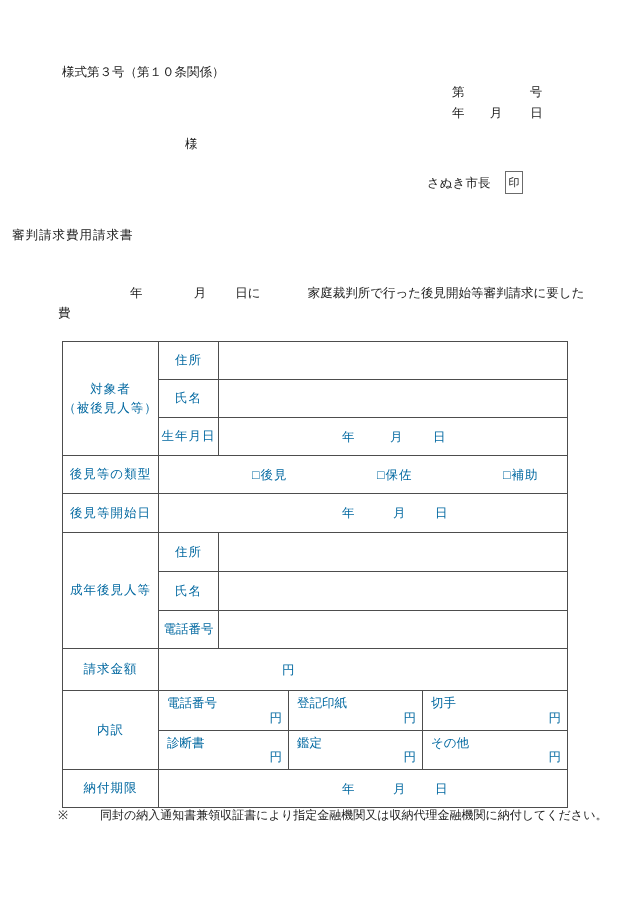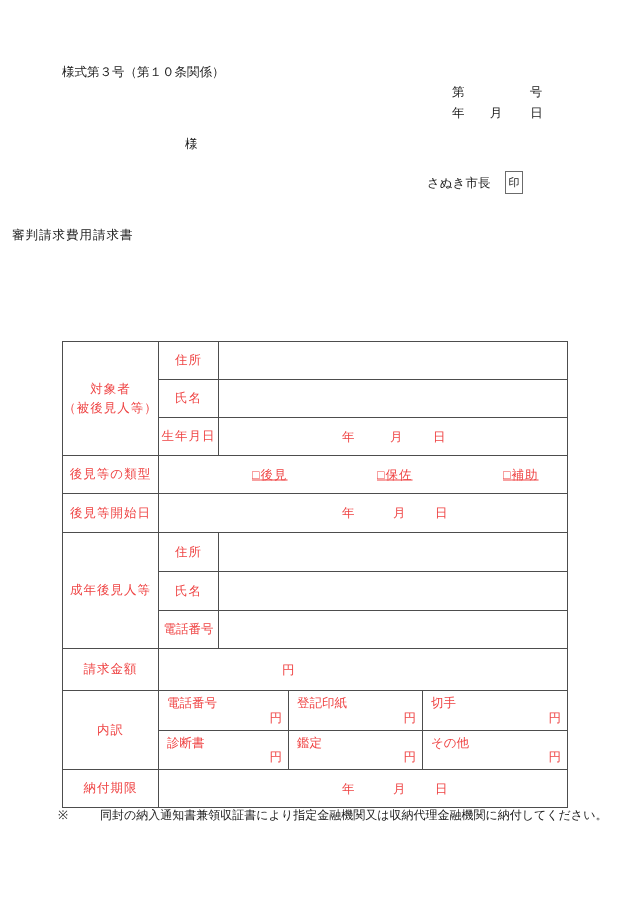--- a/index.html
+++ b/index.html
@@ -26,30 +26,30 @@
     display:flex;align-items:center;justify-content:center;
     font-size:11px;
   }
   table.form{
     position:absolute;left:62px;top:341px;
     width:505px;border-collapse:collapse;table-layout:fixed;
   }
   table.form td{
     border:1px solid #4d4d4d;
     padding:0;vertical-align:middle;
-    font-size:12.5px;color:#ef4444;
+    font-size:12.5px;color:#0369a1;
     position:relative;
     overflow:hidden;
   }
   td.lbl{text-align:center;letter-spacing:1px;}
   td.lbl .two-line{line-height:19px;}
   .fld{position:absolute;top:50%;transform:translateY(-50%);white-space:nowrap;}
   .bd-label{position:absolute;top:4px;left:8px;white-space:nowrap;}
   .bd-unit{position:absolute;bottom:3px;right:6px;white-space:nowrap;}
-  .chk{letter-spacing:1px;text-decoration:underline;}
+  .chk{letter-spacing:1px;}
   .footnote{position:absolute;left:58px;top:806px;font-size:12px;white-space:nowrap;}
 </style>
 </head>
 <body>
 
 <div class="page">
 
   <div class="abs" style="left:62px;top:64px">様式第３号（第１０条関係）</div>
 
   <div class="abs" style="left:452px;top:84px">
@@ -67,20 +67,26 @@
 
   <div class="abs" style="left:427px;top:175px">さぬき市長</div>
 
   <div class="seal-box">
     <span>印</span>
   </div>
 
   <div class="title">審判請求費用請求書</div>
 
   <div class="para">
+    <div>
+      <span style="margin-left:72px">年</span>
+      <span style="margin-left:48px">月</span>
+      <span style="margin-left:26px">日に</span>
+      <span style="margin-left:44px">家庭裁判所で行った後見開始等審判請求に要した費</span>
+    </div>
   </div>
 
   <table class="form">
     <colgroup>
       <col style="width:96px">
         <col style="width:60px">
         <col style="width:70px">
       <col style="width:134px">
         <col style="width:145px">
     </colgroup>

